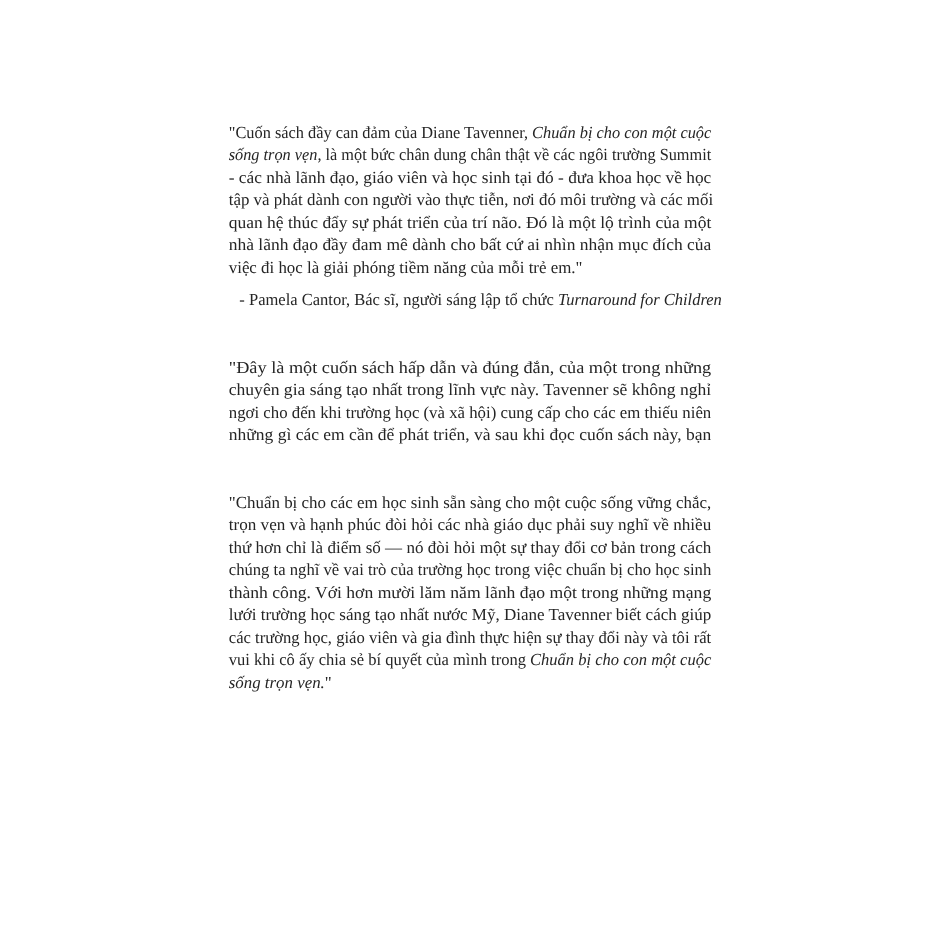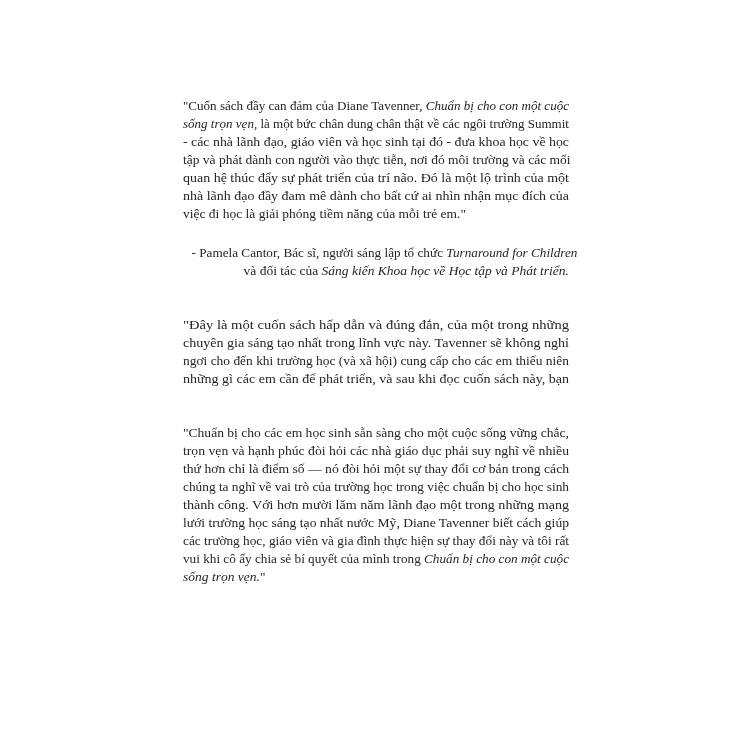--- a/index.html
+++ b/index.html
@@ -24,21 +24,21 @@
   }
   .quote-block { margin-top: 36px; }
   .quote-block:first-child { margin-top: 0; }
   .body-line {
     font-size: 13.5px;
     line-height: 18px;
     white-space: nowrap;
     width: max-content;
     transform-origin: 0 50%;
   }
-  .attribution { margin-top: 21px; }
+  .attribution { margin-top: 8px; }
   .attr-line {
     font-size: 13.5px;
     line-height: 18px;
     white-space: nowrap;
     width: max-content;
     margin-left: auto;
     transform-origin: 100% 50%;
   }
   .body-line em, .attr-line em { font-style: italic; font-weight: normal; }
 </style>
@@ -50,21 +50,20 @@
       <div class="quote-block">
         <div class="body-line" style="transform: scaleX(0.967608);"><span>"Cuốn sách đầy can đảm của Diane Tavenner, </span><em>Chuẩn bị cho con một cuộc</em></div>
         <div class="body-line" style="transform: scaleX(0.964812);"><em>sống trọn vẹn,</em><span> là một bức chân dung chân thật về các ngôi trường Summit</span></div>
         <div class="body-line" style="transform: scaleX(1.02608);"><span>- các nhà lãnh đạo, giáo viên và học sinh tại đó - đưa khoa học về học</span></div>
         <div class="body-line" style="transform: scaleX(0.999919);"><span>tập và phát dành con người vào thực tiễn, nơi đó môi trường và các mối</span></div>
         <div class="body-line" style="transform: scaleX(1.03524);"><span>quan hệ thúc đẩy sự phát triển của trí não. Đó là một lộ trình của một</span></div>
         <div class="body-line" style="transform: scaleX(1.03533);"><span>nhà lãnh đạo đầy đam mê dành cho bất cứ ai nhìn nhận mục đích của</span></div>
         <div class="body-line last"><span>việc đi học là giải phóng tiềm năng của mỗi trẻ em."</span></div>
         <div class="attribution">
           <div class="attr-line" style="transform: scaleX(0.978531);"><span>- Pamela Cantor, Bác sĩ, người sáng lập tổ chức </span><em>Turnaround for Children</em></div>
-          <div class="attr-line"><span>và đối tác của </span><em>Sáng kiến Khoa học về Học tập và Phát triển.</em></div>
         </div>
       </div>
       <div class="quote-block">
         <div class="body-line" style="transform: scaleX(1.08123);"><span>"Đây là một cuốn sách hấp dẫn và đúng đắn, của một trong những</span></div>
         <div class="body-line" style="transform: scaleX(1.041);"><span>chuyên gia sáng tạo nhất trong lĩnh vực này. Tavenner sẽ không nghỉ</span></div>
         <div class="body-line" style="transform: scaleX(0.995246);"><span>ngơi cho đến khi trường học (và xã hội) cung cấp cho các em thiếu niên</span></div>
         <div class="body-line" style="transform: scaleX(1.03781);"><span>những gì các em cần để phát triển, và sau khi đọc cuốn sách này, bạn</span></div>
       </div>
       <div class="quote-block">
         <div class="body-line" style="transform: scaleX(1.00427);"><span>"Chuẩn bị cho các em học sinh sẵn sàng cho một cuộc sống vững chắc,</span></div>

